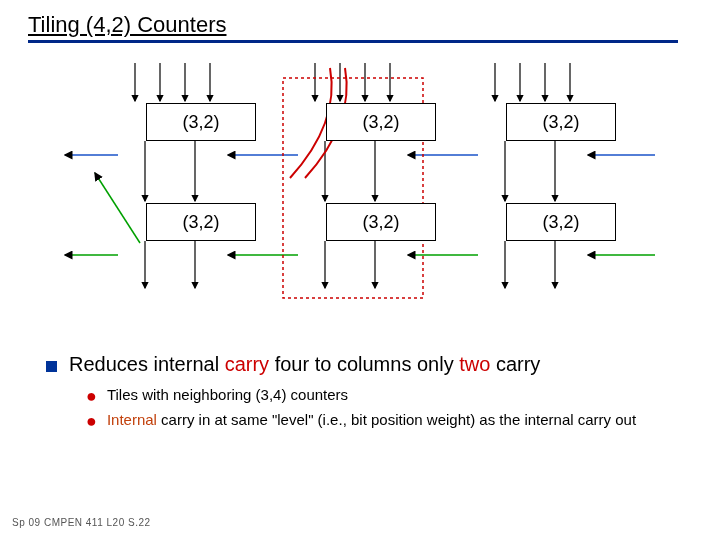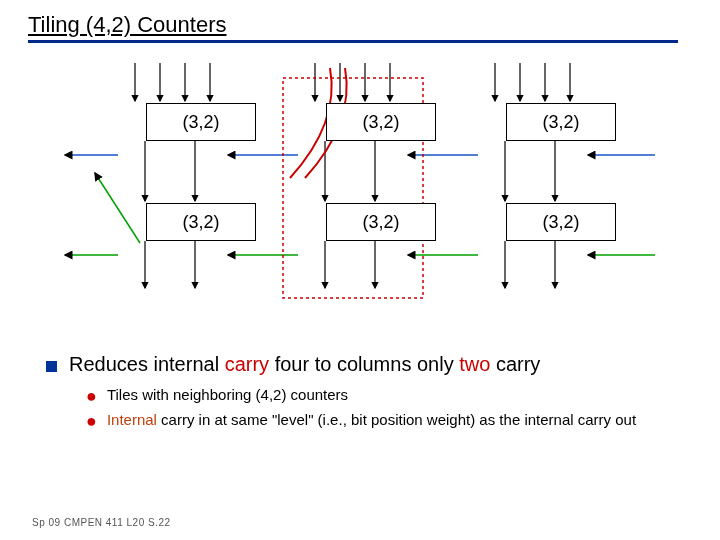--- a/index.html
+++ b/index.html
@@ -83,21 +83,21 @@
     font-size: 18px;
     margin-right: 10px;
     line-height: 18px;
     margin-top: 1px;
   }
   .sub-text { color: #000; }
   .sub-text .red { color: #c2410c; }
   .footer {
     position: absolute;
     bottom: 12px;
-    left: 32px;
+    left: 12px;
     font-size: 10px;
     color: #555;
     letter-spacing: 0.5px;
   }
 </style>
 </head>
 <body>
 
 <div class="slide">
   <div class="title">
@@ -200,21 +200,21 @@
   <div class="body-text">
     <div class="point-line">
       <div class="bullet-square"></div>
       <div class="point-text">
         <span>Reduces internal </span><span class="red">carry</span><span> four to columns only </span><span class="red">two</span><span> carry</span>
       </div>
     </div>
     <div class="sub-list">
       <div class="sub-line">
         <div class="bullet-disc">●</div>
-        <div class="sub-text">Tiles with neighboring (4,2) counters</div>
+        <div class="sub-text">Tiles with neighboring (3,4) counters</div>
       </div>
       <div class="sub-line">
         <div class="bullet-disc">●</div>
         <div class="sub-text"><span class="red">Internal</span><span> carry in at same "level" (i.e., bit position weight) as the internal carry out</span></div>
       </div>
     </div>
   </div>
 
   <div class="footer">Sp 09   CMPEN 411   L20   S.22</div>
 </div>

